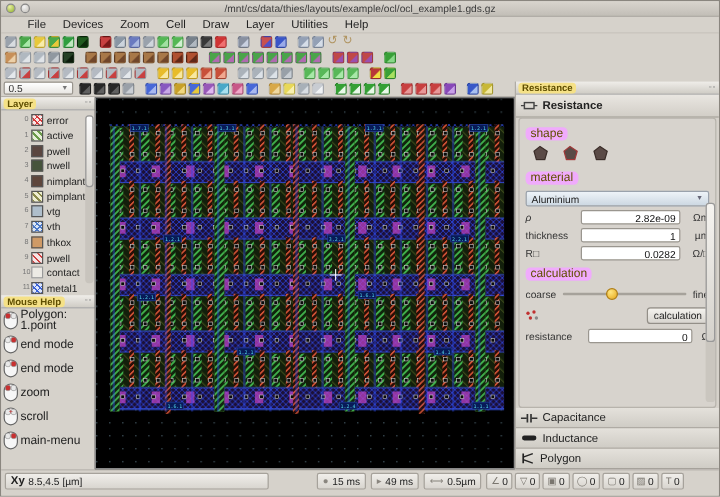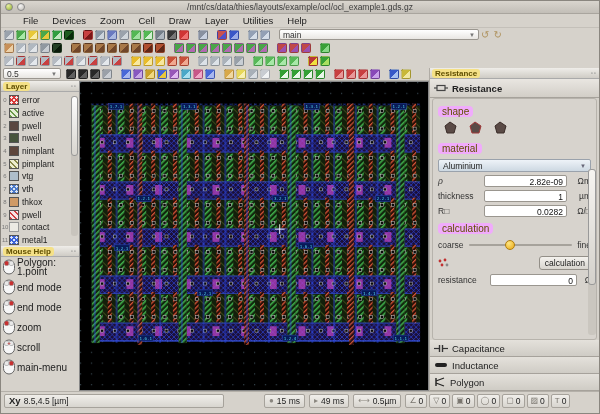--- a/index.html
+++ b/index.html
@@ -36,21 +36,21 @@
 
   
   #main { flex:1; position:relative; background:#d6d2cb; }
 
   
   #left-dock { position:absolute; left:0; top:0; bottom:0; width:78px; display:flex; flex-direction:column; }
   .dock-header { height:11px; background:linear-gradient(#efede9,#cfccc5); border-bottom:1px solid #aaa;
     display:flex; align-items:center; padding:0 2px; }
   .dock-header .hl { background:#f5e187; border-radius:3px; padding:0 3px; font-size:8px; color:#5f4e00; font-weight:bold; }
   .dock-header .dots { margin-left:auto; font-size:6px; color:#888; letter-spacing:1px; }
-  #layer-list { flex:0 0 auto; position:relative; padding:2px 0 0 0; }
+  #layer-list { flex:0 0 auto; position:relative; padding:2px 0 0 17px; }
   .layer-row { display:flex; align-items:center; height:12.7px; }
   .l-num { width:8px; font-size:6px; color:#777; text-align:center; }
   .l-swatch { width:10px; height:10px; border:1px solid #555; margin-right:3px; flex:0 0 auto; }
   .l-name { font-size:8.5px; color:#222; }
   #layer-scroll { position:absolute; right:1px; top:4px; width:7px; height:140px;
     background:#c8c4bd; border-radius:3px; }
   #layer-scroll .thumb { width:7px; height:60px; background:linear-gradient(#fdfdfd,#d8d5cf);
     border:1px solid #999; border-radius:3px; }
   #mouse-help { flex:1; }
   .mh-item { display:flex; align-items:center; min-height:20px; padding-left:1px; }
@@ -150,24 +150,20 @@
           <span class="tb-icon" style="background: linear-gradient(135deg, rgb(208, 52, 52) 0px, rgb(208, 52, 52) 55%, rgb(240, 112, 112) 55%, rgb(240, 112, 112) 100%);"></span>
           <span class="tb-gap"></span>
           <span class="tb-icon" style="background: linear-gradient(135deg, rgb(136, 144, 160) 0px, rgb(136, 144, 160) 55%, rgb(200, 208, 224) 55%, rgb(200, 208, 224) 100%);"></span>
           <span class="tb-gap"></span>
           <span class="tb-icon" style="background: linear-gradient(135deg, rgb(200, 80, 80) 0px, rgb(200, 80, 80) 55%, rgb(80, 80, 200) 55%, rgb(80, 80, 200) 100%);"></span>
           <span class="tb-icon" style="background: linear-gradient(135deg, rgb(58, 86, 200) 0px, rgb(58, 86, 200) 55%, rgb(154, 170, 232) 55%, rgb(154, 170, 232) 100%);"></span>
           <span class="tb-gap"></span>
           <span class="tb-icon" style="background: linear-gradient(135deg, rgb(147, 160, 181) 0px, rgb(147, 160, 181) 55%, rgb(213, 221, 232) 55%, rgb(213, 221, 232) 100%);"></span>
           <span class="tb-icon" style="background: linear-gradient(135deg, rgb(147, 160, 181) 0px, rgb(147, 160, 181) 55%, rgb(213, 221, 232) 55%, rgb(213, 221, 232) 100%);"></span>
         </span>
-      <span class="tb-combo" id="cell-combo">
-        <span>main</span>
-        <span class="arrow">▼</span>
-      </span>
       <span class="undo-redo">↺</span>
       <span class="undo-redo">↻</span>
     </div>
     <div class="tb-row">
         <span id="tb-icons-1" style="display:flex;align-items:center">
           <span class="tb-icon" style="background: linear-gradient(135deg, rgb(200, 144, 88) 0px, rgb(200, 144, 88) 55%, rgb(236, 208, 168) 55%, rgb(236, 208, 168) 100%);"></span>
           <span class="tb-icon" style="background: linear-gradient(135deg, rgb(176, 184, 192) 0px, rgb(176, 184, 192) 55%, rgb(224, 228, 232) 55%, rgb(224, 228, 232) 100%);"></span>
           <span class="tb-icon" style="background: linear-gradient(135deg, rgb(176, 184, 192) 0px, rgb(176, 184, 192) 55%, rgb(224, 228, 232) 55%, rgb(224, 228, 232) 100%);"></span>
           <span class="tb-icon" style="background: linear-gradient(135deg, rgb(144, 152, 160) 0px, rgb(144, 152, 160) 55%, rgb(200, 205, 210) 55%, rgb(200, 205, 210) 100%);"></span>
           <span class="tb-icon" style="background: linear-gradient(135deg, rgb(37, 64, 37) 0px, rgb(37, 64, 37) 55%, rgb(10, 26, 10) 55%, rgb(10, 26, 10) 100%);"></span>

